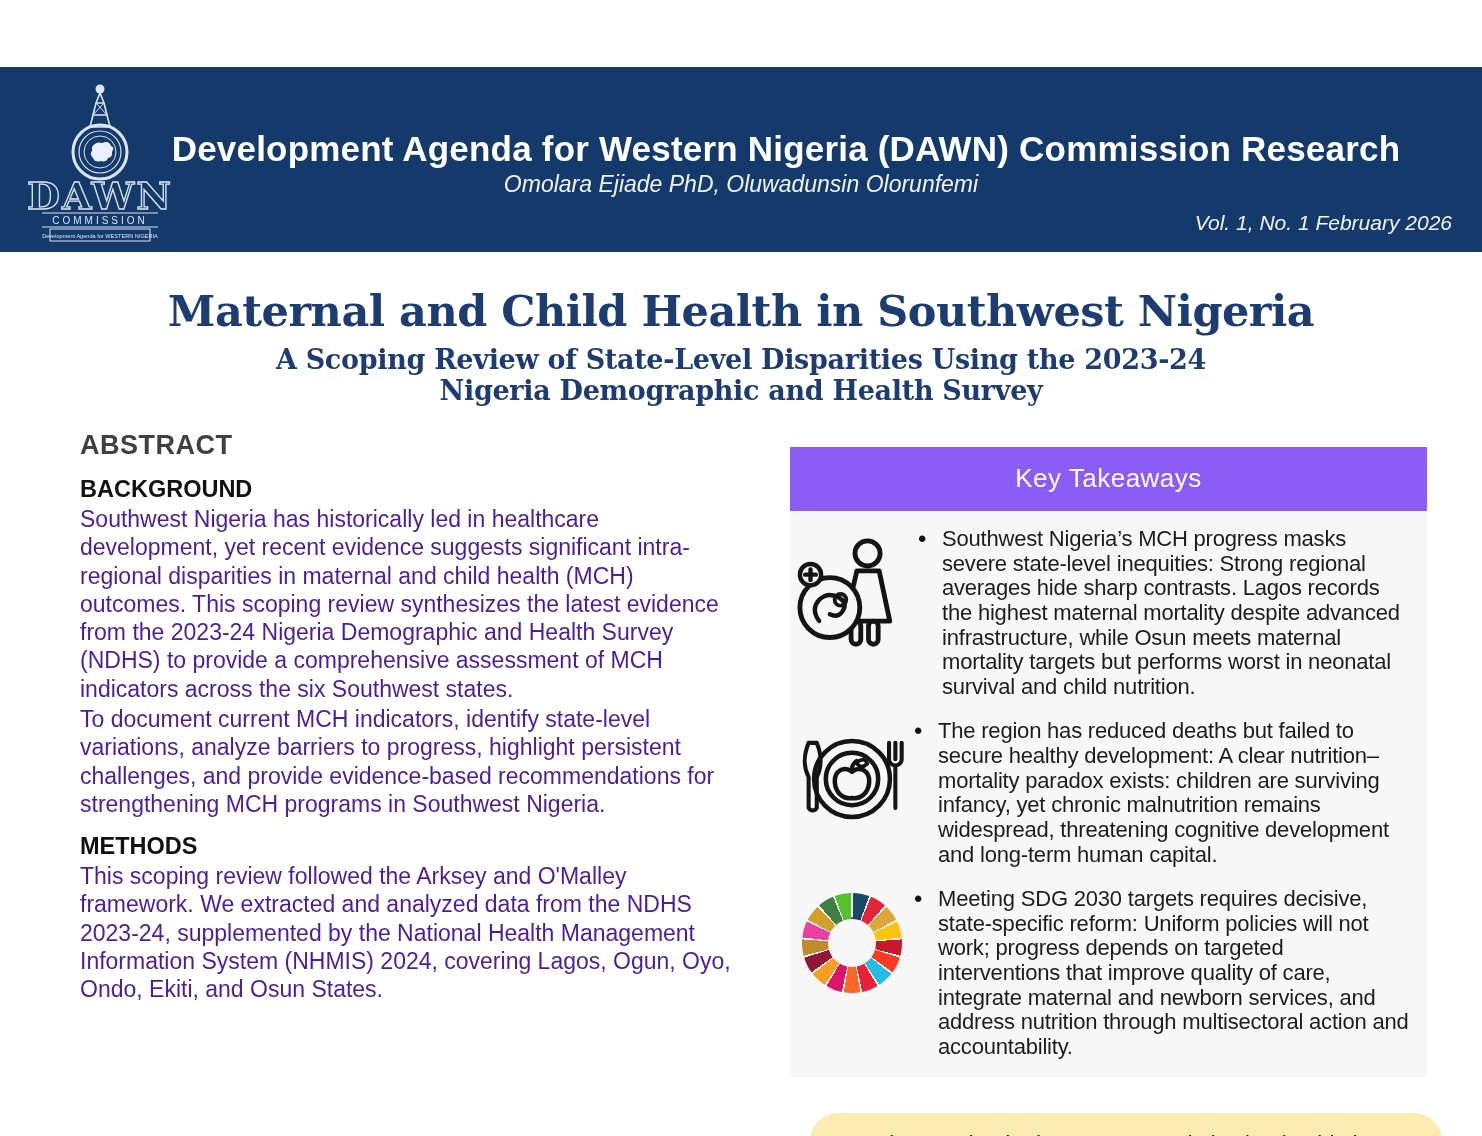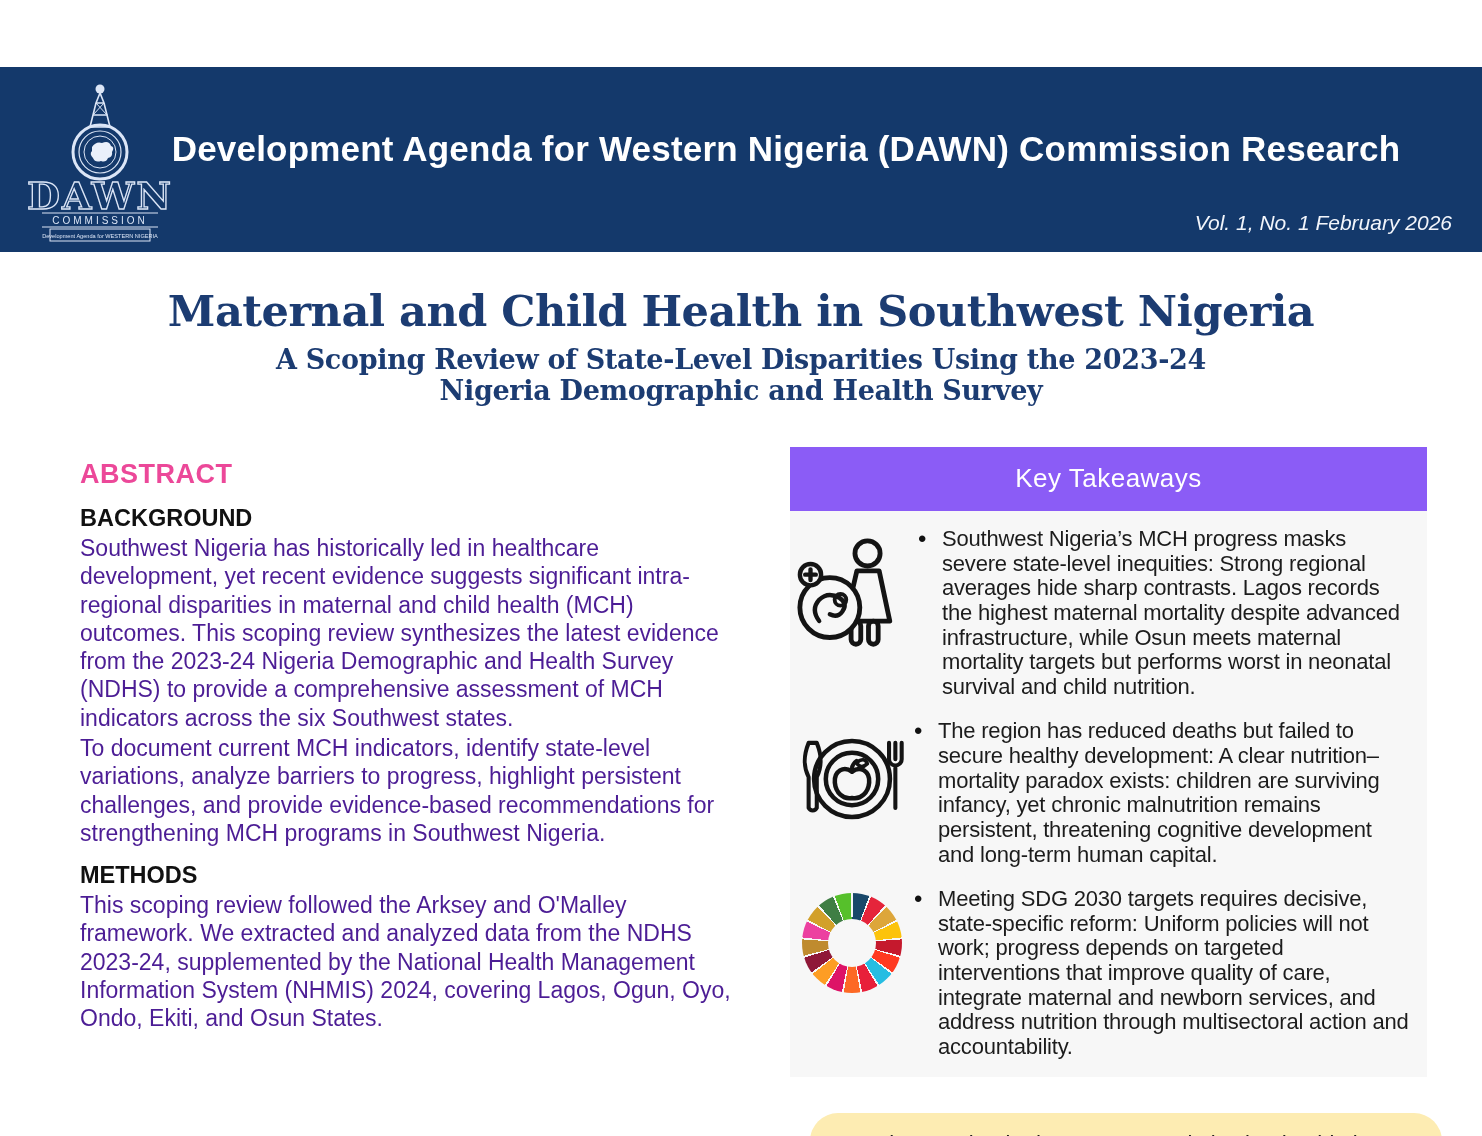--- a/index.html
+++ b/index.html
@@ -19,21 +19,21 @@
 
   
   .titleblock { position:absolute; left:0; top:276px; width:1482px; text-align:center;
                 color:#1c3c72; font-family:"DejaVu Serif", serif;margin-top:10px; }
   .titleblock h1 { font-size:43px; font-weight:700; letter-spacing:-0.5px; }
   .titleblock h2 { font-size:27px; font-weight:700; margin:8px auto 0; width:1040px;
                    line-height:1.15; letter-spacing:-0.3px; }
 
   
   .abstract { position:absolute; left:80px; top:430px; width:662px; color:#1f1f1f; }
-  .abstract-h { color:#ec4899; font-size:27px; font-weight:800; letter-spacing:0.5px;margin-top:29px; }
+  .abstract-h { color:#404040; font-size:27px; font-weight:800; letter-spacing:0.5px; }
   .abstract h4 { font-size:23.5px; font-weight:800; color:#111; margin-top:15px; }
   .abstract p { font-size:23px; line-height:1.23; margin-top:2px; color:#4c1d95; }
 
   
   .takeaways { position:absolute; left:790px; top:447px; width:637px; }
   .tk-head { height:64px; background:#8b5cf6; color:#ffffff; text-align:center;
              font-size:26px; line-height:62px; letter-spacing:0.5px; font-weight:500; }
   .tk-body { background:#f7f7f7; padding:16px 16px 14px 6px; height:566px; overflow:hidden; }
   .tk-item { display:flex; align-items:flex-start; margin-bottom:20px; }
   .tk-icon { flex:0 0 112px; display:flex; justify-content:center; padding-top:6px; }
@@ -72,20 +72,21 @@
 
         <text x="80" y="130" text-anchor="middle" font-family="DejaVu Serif, serif" font-size="38" font-weight="700" fill="none" stroke="#dce6f7" stroke-width="1.3" letter-spacing="2">DAWN</text>
         <line x1="22" y1="134" x2="138" y2="134" stroke="#dce6f7" stroke-width="1"></line>
         <text x="80" y="145" text-anchor="middle" font-family="Liberation Sans, sans-serif" font-size="10" fill="#dce6f7" letter-spacing="3">COMMISSION</text>
         <line x1="22" y1="148" x2="138" y2="148" stroke="#dce6f7" stroke-width="1"></line>
         <rect x="30" y="150" width="100" height="12" fill="none" stroke="#dce6f7" stroke-width="1"></rect>
         <text x="80" y="158.5" text-anchor="middle" font-family="Liberation Sans, sans-serif" font-size="5.6" fill="#dce6f7">Development Agenda for WESTERN NIGERIA</text>
       </svg>
     </div>
     <div class="band-title">Development  Agenda for Western Nigeria (DAWN) Commission Research</div>
+    <div class="band-authors">Omolara Ejiade PhD, Oluwadunsin Olorunfemi</div>
     <div class="band-issue">Vol. 1, No. 1 February 2026</div>
   </header>
 
   <section class="titleblock">
     <h1>Maternal and Child Health in Southwest Nigeria</h1>
     <h2>A Scoping Review of State-Level Disparities Using the 2023-24 Nigeria Demographic and Health Survey</h2>
   </section>
 
   <section class="abstract">
     <h3 class="abstract-h">ABSTRACT</h3>
@@ -125,21 +126,21 @@
             <circle cx="62" cy="58" r="42"></circle>
             <circle cx="62" cy="58" r="29"></circle>
             <path d="M62 50 c-9 -7 -20 -1 -19 12 c1 11 9 19 19 17 c10 2 18 -6 19 -17 c1 -13 -10 -19 -19 -12 z"></path>
             <path d="M62 50 q-1 -8 5 -12" stroke-width="4.5"></path>
             <path d="M67 40 q9 -7 12 1 q-7 7 -12 -1 z" stroke-width="4"></path>
             <path d="M14 18 c-6 15 -6 26 0 38 l0 34 a5 5 0 0 0 9 0 l0 -34 c6 -12 6 -23 0 -38 z" stroke-width="4.5"></path>
             <path d="M103 18 v18 M110 18 v18 M117 18 v18 M103 36 a7 7 0 0 0 14 0 M110 43 v47" stroke-width="4.5"></path>
           </svg>
         </div>
         <div class="tk-text">
-          <p>The region has reduced deaths but failed to secure healthy development: A clear nutrition–mortality paradox exists: children are surviving infancy, yet chronic malnutrition remains persistent, threatening cognitive development and long-term human capital.</p>
+          <p>The region has reduced deaths but failed to secure healthy development: A clear nutrition–mortality paradox exists: children are surviving infancy, yet chronic malnutrition remains widespread, threatening cognitive development and long-term human capital.</p>
         </div>
       </div>
 
       <div class="tk-item">
         <div class="tk-icon">
           <div class="sdg-wheel" style="background: conic-gradient(rgb(247, 247, 247) 0deg, rgb(247, 247, 247) 1.1deg, rgb(25, 72, 106) 1.1deg, rgb(25, 72, 106) 20.08deg, rgb(247, 247, 247) 20.08deg, rgb(247, 247, 247) 22.28deg, rgb(229, 36, 59) 22.28deg, rgb(229, 36, 59) 41.25deg, rgb(247, 247, 247) 41.25deg, rgb(247, 247, 247) 43.45deg, rgb(221, 166, 58) 43.45deg, rgb(221, 166, 58) 62.43deg, rgb(247, 247, 247) 62.43deg, rgb(247, 247, 247) 64.63deg, rgb(252, 195, 11) 64.63deg, rgb(252, 195, 11) 83.61deg, rgb(247, 247, 247) 83.61deg, rgb(247, 247, 247) 85.81deg, rgb(197, 25, 45) 85.81deg, rgb(197, 25, 45) 104.78deg, rgb(247, 247, 247) 104.78deg, rgb(247, 247, 247) 106.98deg, rgb(255, 58, 33) 106.98deg, rgb(255, 58, 33) 125.96deg, rgb(247, 247, 247) 125.96deg, rgb(247, 247, 247) 128.16deg, rgb(38, 189, 226) 128.16deg, rgb(38, 189, 226) 147.14deg, rgb(247, 247, 247) 147.14deg, rgb(247, 247, 247) 149.34deg, rgb(232, 32, 58) 149.34deg, rgb(232, 32, 58) 168.31deg, rgb(247, 247, 247) 168.31deg, rgb(247, 247, 247) 170.51deg, rgb(253, 105, 37) 170.51deg, rgb(253, 105, 37) 189.49deg, rgb(247, 247, 247) 189.49deg, rgb(247, 247, 247) 191.69deg, rgb(221, 19, 103) 191.69deg, rgb(221, 19, 103) 210.66deg, rgb(247, 247, 247) 210.66deg, rgb(247, 247, 247) 212.86deg, rgb(253, 157, 36) 212.86deg, rgb(253, 157, 36) 231.84deg, rgb(247, 247, 247) 231.84deg, rgb(247, 247, 247) 234.04deg, rgb(143, 24, 56) 234.04deg, rgb(143, 24, 56) 253.02deg, rgb(247, 247, 247) 253.02deg, rgb(247, 247, 247) 255.22deg, rgb(191, 139, 46) 255.22deg, rgb(191, 139, 46) 274.19deg, rgb(247, 247, 247) 274.19deg, rgb(247, 247, 247) 276.39deg, rgb(236, 64, 160) 276.39deg, rgb(236, 64, 160) 295.37deg, rgb(247, 247, 247) 295.37deg, rgb(247, 247, 247) 297.57deg, rgb(210, 160, 42) 297.57deg, rgb(210, 160, 42) 316.55deg, rgb(247, 247, 247) 316.55deg, rgb(247, 247, 247) 318.75deg, rgb(63, 126, 68) 318.75deg, rgb(63, 126, 68) 337.72deg, rgb(247, 247, 247) 337.72deg, rgb(247, 247, 247) 339.92deg, rgb(86, 192, 43) 339.92deg, rgb(86, 192, 43) 358.9deg, rgb(247, 247, 247) 358.9deg, rgb(247, 247, 247) 361.1deg);"></div>
         </div>
         <div class="tk-text">
           <p>Meeting SDG 2030 targets requires decisive, state-specific reform: Uniform policies will not work; progress depends on targeted interventions that improve quality of care, integrate maternal and newborn services, and address nutrition through multisectoral action and accountability.</p>
         </div>

